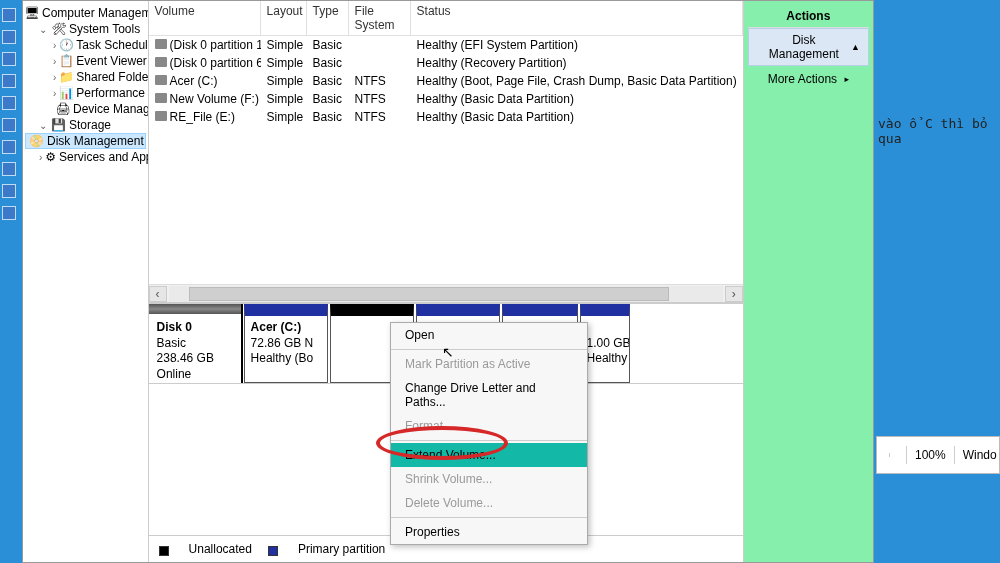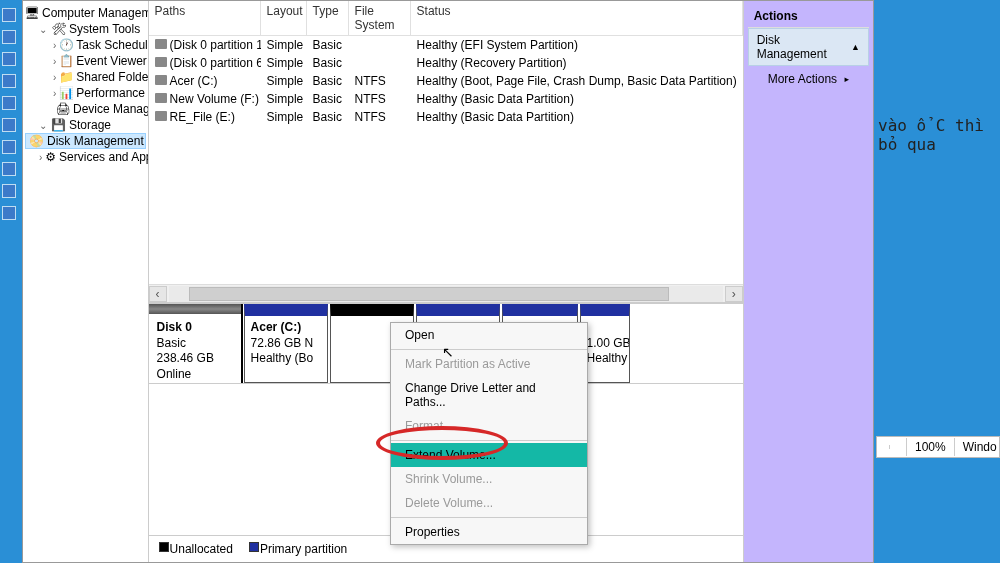--- a/index.html
+++ b/index.html
@@ -56,24 +56,24 @@
 .disk-label-text { margin-top: 10px; line-height: 1.3; }
 .disk-partitions { flex: 1; display: flex; }
 .partition {
   border: 1px solid #555; border-top: 12px solid #2030a0; margin: 0 1px; padding: 4px 6px;
   line-height: 1.3; overflow: hidden; white-space: nowrap; position: relative;
 }
 .partition.unalloc { border-top-color: #000; }
 .part-name { font-weight: bold; }
 
 .legend { padding: 6px 10px; display: flex; gap: 16px; border-top: 1px solid #ccc; margin-top: auto; }
-.legend-item { display: flex; align-items: flex-start; gap: 1px; }
+.legend-item { display: flex; align-items: flex-end; gap: 20px; }
 .legend-sw { width: 10px; height: 10px; border: 1px solid #333; }
 
-.actions-panel { width: 168px; background: #c4b5fd; padding: 4px; }
+.actions-panel { width: 168px; background: #86efac; padding: 4px; text-align: center; }
 .actions-title { padding: 4px 6px; font-weight: bold; border-bottom: 1px solid #ddd; }
 .actions-sub {
   background: #dbe7f4; padding: 4px 8px; border: 1px solid #b8d0e6; display: flex; justify-content: space-between; align-items: center;
 }
 .actions-item { padding: 6px 20px; display: flex; justify-content: space-between; align-items: center; }
 .chev { font-size: 9px; }
 
 .context-menu {
   position: absolute; left: 390px; top: 322px; width: 198px; background: #f7f7f7;
   border: 1px solid #aaa; box-shadow: 2px 2px 6px rgba(0,0,0,0.25); z-index: 50;
@@ -83,24 +83,24 @@
 .ctx-item.hover { background: #14b8a6; }
 .ctx-sep { border-top: 1px solid #ccc; margin: 2px 0; }
 
 .highlight-ellipse {
   position: absolute; left: 376px; top: 426px; width: 132px; height: 34px;
   border: 4px solid #d62828; border-radius: 50%; z-index: 60; pointer-events: none;
 }
 .cursor-arrow { position: absolute; left: 442px; top: 344px; font-size: 14px; z-index: 70; color: #000; pointer-events: none; }
 
 .side-text {
-  position: absolute; left: 878px; top: 116px; width: 120px; color: #222; font-family: monospace; font-size: 16px;
+  position: absolute; left: 878px; top: 116px; width: 120px; color: #222; font-family: monospace; font-size: 13px;
 }
 .bottom-bar {
-  position: absolute; left: 876px; top: 436px; width: 124px; height: 22px; background: #fff; border: 1px solid #bbb;
+  position: absolute; left: 876px; top: 436px; width: 124px; height: 38px; background: #fff; border: 1px solid #bbb;
   display: flex; align-items: center; padding-left: 12px;
 }
 .bottom-bar .seg { padding: 2px 8px; border-left: 1px solid #ccc; }
 
 </style>
 </head>
 <body>
 
 <div class="desktop-icons">
   <div class="desktop-icon"></div>
@@ -167,21 +167,21 @@
         <span class="tree-toggle">›</span>
         <span class="tree-icon">⚙</span>
         <span>Services and Applications</span>
       </div>
     </div>
 
     <div class="center-panel">
 
       <div class="volume-table">
         <div class="vol-header">
-          <div class="vol-header-cell col-volume">Paths</div>
+          <div class="vol-header-cell col-volume">Volume</div>
           <div class="vol-header-cell col-layout">Layout</div>
           <div class="vol-header-cell col-type">Type</div>
           <div class="vol-header-cell col-fs">File System</div>
           <div class="vol-header-cell col-status">Status</div>
         </div>
         <div class="vol-body" id="vol-body">
             <div class="vol-row">
               <div class="vol-cell col-volume"><span class="vol-icon"></span>(Disk 0 partition 1)</div>
               <div class="vol-cell col-layout">Simple</div>
               <div class="vol-cell col-type">Basic</div>

